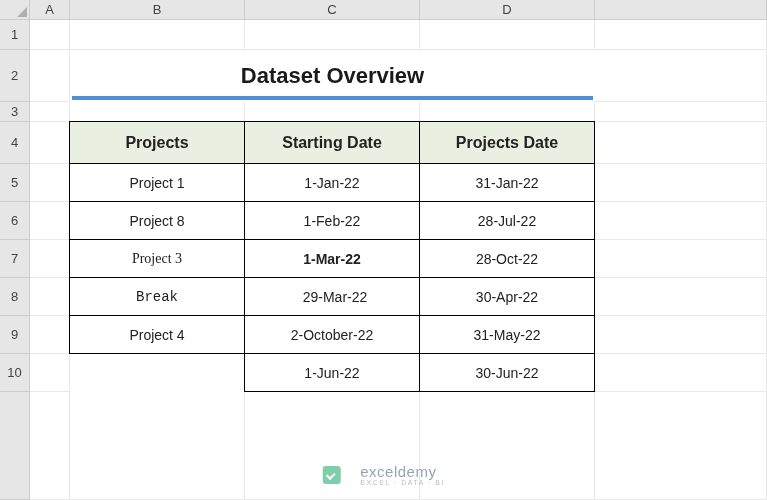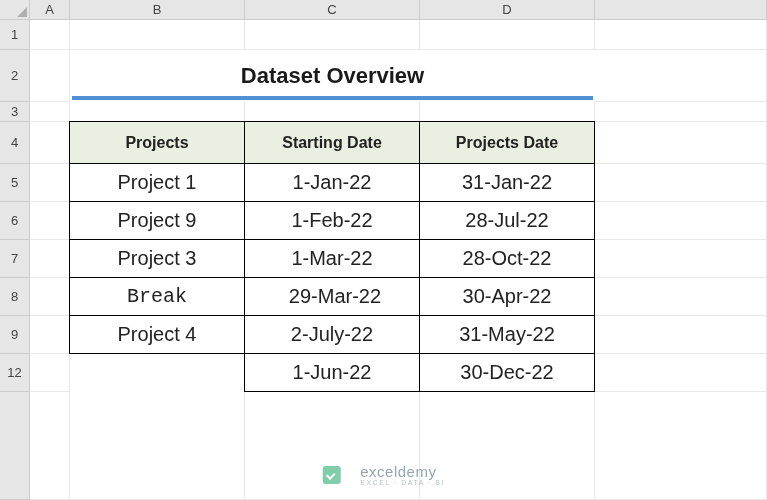--- a/index.html
+++ b/index.html
@@ -71,21 +71,21 @@
   .title-text {
     font-size: 22px;
     font-weight: 700;
     color: #1a1a1a;
   }
   
   .dt {
     display: flex;
     align-items: center;
     justify-content: center;
-    font-size: 20px;
+    font-size: 14px;
     color: #222;
     border: 1px solid #000;
     margin: -1px 0 0 -1px;
   }
   .dt.header {
     background: #e9efe1;
     font-weight: 700;
     font-size: 16px;
   }
   
@@ -143,21 +143,21 @@
 
   <div class="rowhead" style="grid-column:1;grid-row:2;">1</div>
   <div class="rowhead" style="grid-column:1;grid-row:3;">2</div>
   <div class="rowhead" style="grid-column:1;grid-row:4;">3</div>
   <div class="rowhead" style="grid-column:1;grid-row:5;">4</div>
   <div class="rowhead" style="grid-column:1;grid-row:6;">5</div>
   <div class="rowhead" style="grid-column:1;grid-row:7;">6</div>
   <div class="rowhead" style="grid-column:1;grid-row:8;">7</div>
   <div class="rowhead" style="grid-column:1;grid-row:9;">8</div>
   <div class="rowhead" style="grid-column:1;grid-row:10;">9</div>
-  <div class="rowhead" style="grid-column:1;grid-row:11;">12</div>
+  <div class="rowhead" style="grid-column:1;grid-row:11;">10</div>
   <div class="rowhead" style="grid-column:1;grid-row:12;"></div>
 
   <div class="cell" style="grid-column:2;grid-row:2;"></div>
     <div class="cell" style="grid-column:3;grid-row:2;"></div>
     <div class="cell" style="grid-column:4;grid-row:2;"></div>
     <div class="cell" style="grid-column:5;grid-row:2;"></div>
     <div class="cell" style="grid-column:6;grid-row:2;"></div>
   <div class="cell" style="grid-column:2;grid-row:3;"></div>
     <div class="cell" style="grid-column:6;grid-row:3;"></div>
   <div class="cell" style="grid-column:2;grid-row:4;"></div>
@@ -190,38 +190,38 @@
   </div>
 
   <div class="dt header" style="grid-column:4;grid-row:5;">Starting Date</div>
   <div class="dt header" style="grid-column:3;grid-row:5;">Projects</div>
   <div class="dt header" style="grid-column:5;grid-row:5;">Projects Date</div>
 
   <div class="dt" style="grid-column:3;grid-row:6;">Project 1</div>
   <div class="dt" style="grid-column:4;grid-row:6;">1-Jan-22</div>
   <div class="dt" style="grid-column:5;grid-row:6;">31-Jan-22</div>
 
-  <div class="dt" style="grid-column:3;grid-row:7;">Project 9</div>
+  <div class="dt" style="grid-column:3;grid-row:7;">Project 8</div>
   <div class="dt" style="grid-column:4;grid-row:7;">1-Feb-22</div>
   <div class="dt" style="grid-column:5;grid-row:7;">28-Jul-22</div>
 
-  <div class="dt" style="grid-column:3;grid-row:8;">Project 3</div>
-  <div class="dt" style="grid-column:4;grid-row:8;">1-Mar-22</div>
+  <div class="dt" style="grid-column:3;grid-row:8;font-family:Liberation Serif, serif;">Project 3</div>
+  <div class="dt" style="grid-column:4;grid-row:8;font-weight:bold;">1-Mar-22</div>
   <div class="dt" style="grid-column:5;grid-row:8;">28-Oct-22</div>
 
   <div class="dt" style="grid-column:3;grid-row:9;font-family:Liberation Mono, monospace;">Break</div>
   <div class="dt" style="grid-column:4;grid-row:9;padding-left:6px;">29-Mar-22</div>
   <div class="dt" style="grid-column:5;grid-row:9;">30-Apr-22</div>
 
   <div class="dt" style="grid-column:3;grid-row:10;">Project 4</div>
-  <div class="dt" style="grid-column:4;grid-row:10;">2-July-22</div>
+  <div class="dt" style="grid-column:4;grid-row:10;">2-October-22</div>
   <div class="dt" style="grid-column:5;grid-row:10;">31-May-22</div>
 
   <div class="dt" style="grid-column:4;grid-row:11;">1-Jun-22</div>
-  <div class="dt" style="grid-column:5;grid-row:11;">30-Dec-22</div>
+  <div class="dt" style="grid-column:5;grid-row:11;">30-Jun-22</div>
 
 </div>
 
 <div class="watermark">
   <div class="wm-icon"></div>
   <div class="wm-text">
     <div class="wm-main">exceldemy</div>
     <div class="wm-sub">EXCEL · DATA · BI</div>
   </div>
 </div>

